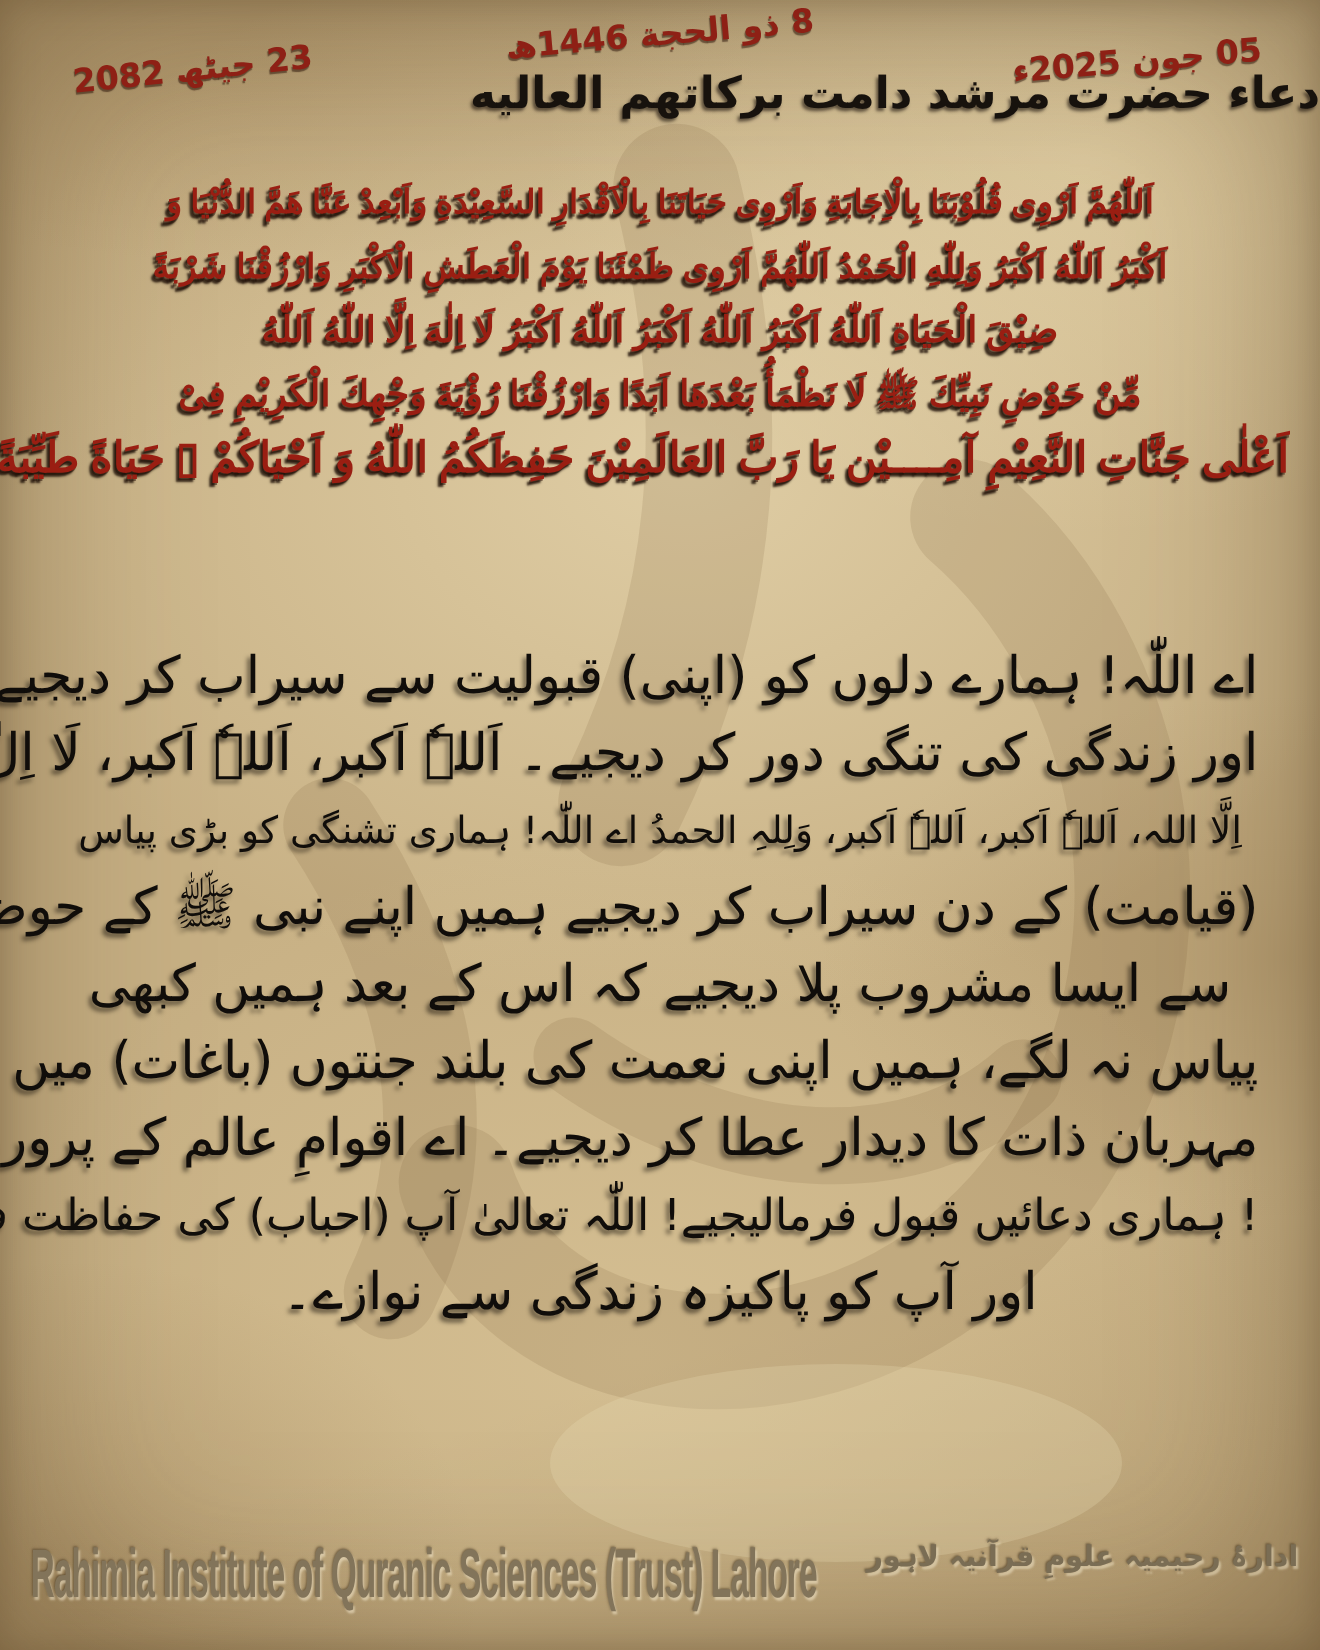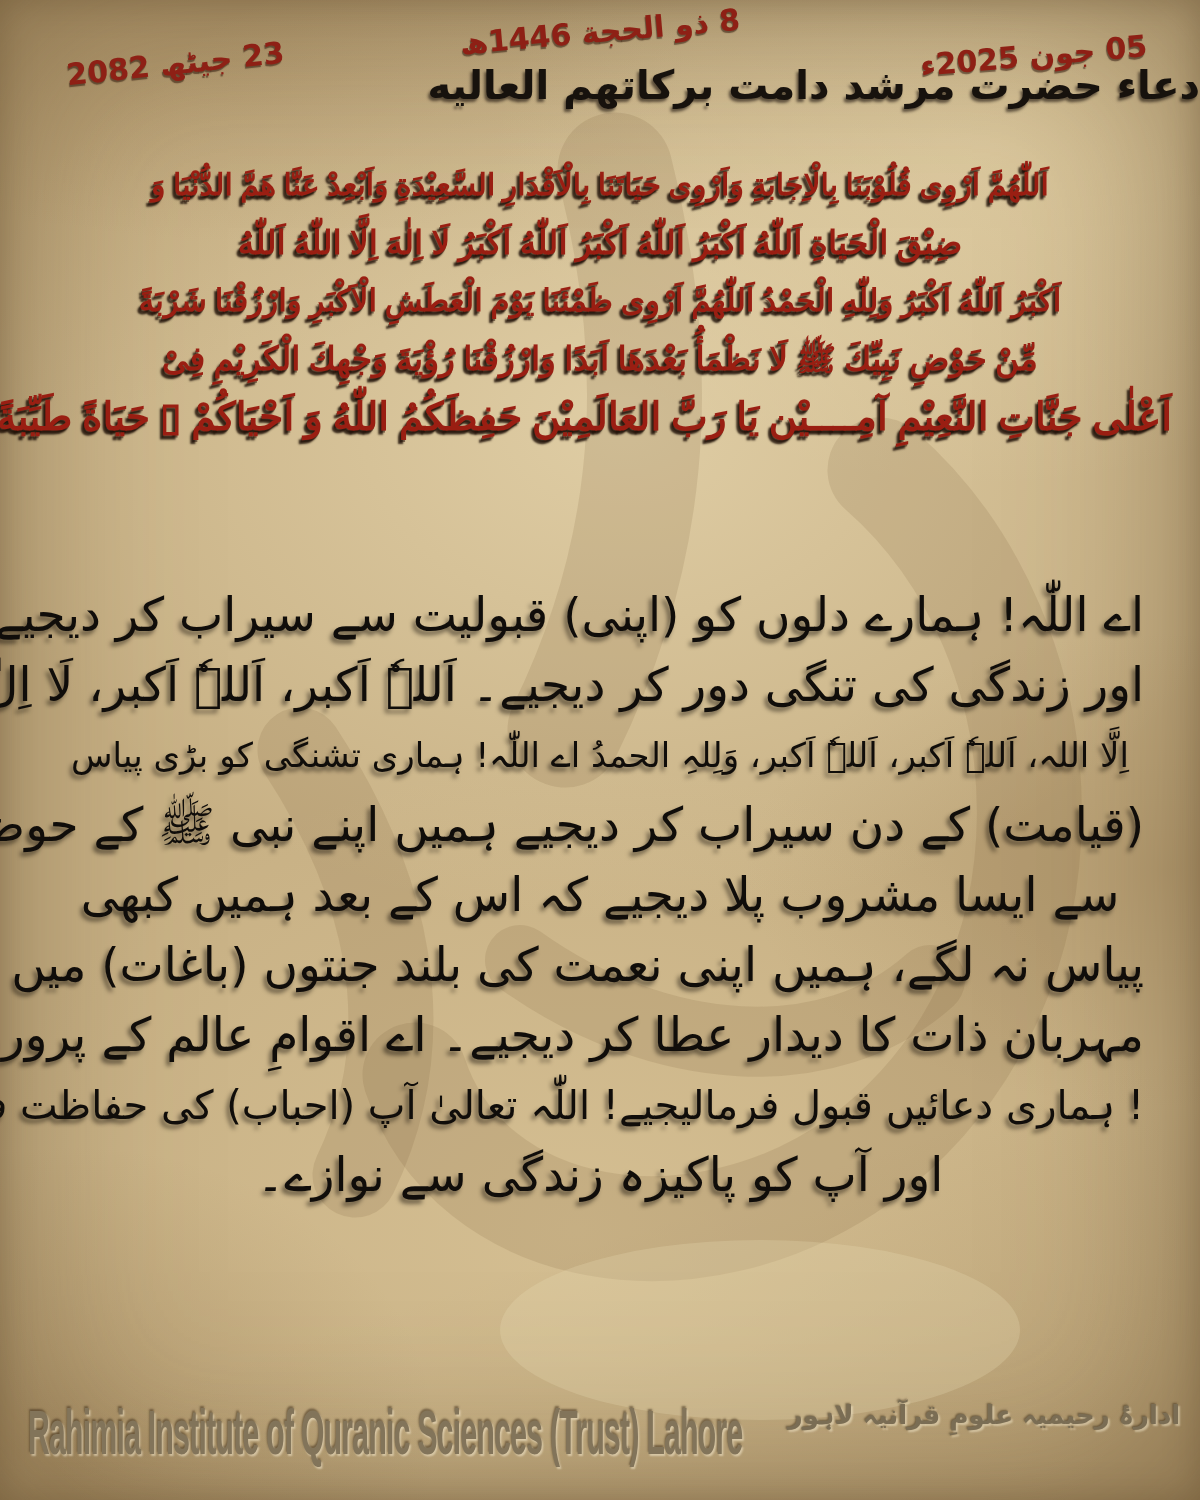--- a/index.html
+++ b/index.html
@@ -57,22 +57,22 @@
   </svg>
 
   <div class="date date-hijri" dir="rtl">8 ذو الحجة 1446ھ</div>
   <div class="date date-greg" dir="rtl">05 جون 2025ء</div>
   <div class="date date-bik" dir="rtl">23 جیٹھ 2082</div>
 
   <h1 class="title fit" dir="rtl">دعاء حضرت مرشد دامت برکاتهم العاليه</h1>
 
   <section class="arabic" dir="rtl">
     <div class="aline fit" style="font-size: 30px;">اَللّٰهُمَّ اَرْوِی قُلُوْبَنَا بِالْاِجَابَةِ وَاَرْوِی حَيَاتَنَا بِالْاَقْدَارِ السَّعِيْدَةِ وَاَبْعِدْ عَنَّا هَمَّ الدُّنْيَا وَ</div>
+    <div class="aline fit" style="font-size: 31px;">اَكْبَرُ اَللّٰهُ اَكْبَرُ وَلِلّٰهِ الْحَمْدُ اَللّٰهُمَّ اَرْوِی ظَمْئَنَا يَوْمَ الْعَطَشِ الْاَكْبَرِ وَارْزُقْنَا شَرْبَةً</div>
     <div class="aline fit">ضِيْقَ الْحَيَاةِ اَللّٰهُ اَكْبَرُ اَللّٰهُ اَكْبَرُ اَللّٰهُ اَكْبَرُ لَا اِلٰهَ اِلَّا اللّٰهُ اَللّٰهُ</div>
-    <div class="aline fit" style="font-size: 31px;">اَكْبَرُ اَللّٰهُ اَكْبَرُ وَلِلّٰهِ الْحَمْدُ اَللّٰهُمَّ اَرْوِی ظَمْئَنَا يَوْمَ الْعَطَشِ الْاَكْبَرِ وَارْزُقْنَا شَرْبَةً</div>
     <div class="aline fit">مِّنْ حَوْضِ نَبِيِّكَ ﷺ لَا نَظْمَأُ بَعْدَهَا اَبَدًا وَارْزُقْنَا رُؤْيَةَ وَجْهِكَ الْكَرِيْمِ فِیْ</div>
     <div class="aline fit" style="font-size: 39px;">اَعْلٰی جَنَّاتِ النَّعِيْمِ آمِــــيْن يَا رَبَّ العَالَمِيْنَ حَفِظَكُمُ اللّٰهُ وَ اَحْيَاكُمْ ▯ حَيَاةً طَيِّبَةً</div>
   </section>
 
   <section class="urdu" dir="rtl">
     <div class="uline fit">اے اللّٰہ! ہمارے دلوں کو (اپنی) قبولیت سے سیراب کر دیجیے، ہماری زندگی</div>
     <div class="uline fit">اور زندگی کی تنگی دور کر دیجیے۔ اَللہٗ اَکبر، اَللہٗ اَکبر، لَا اِلٰ</div>
     <div class="uline fit" style="font-size: 34px;">اِلَّا اللہ، اَللہٗ اَکبر، اَللہٗ اَکبر، وَلِلہِ الحمدُ اے اللّٰہ! ہماری تشنگی کو بڑی پیاس</div>
     <div class="uline fit">(قیامت) کے دن سیراب کر دیجیے ہمیں اپنے نبی ﷺ کے حوض</div>
     <div class="uline fit">سے ایسا مشروب پلا دیجیے کہ اس کے بعد ہمیں کبھی</div>

